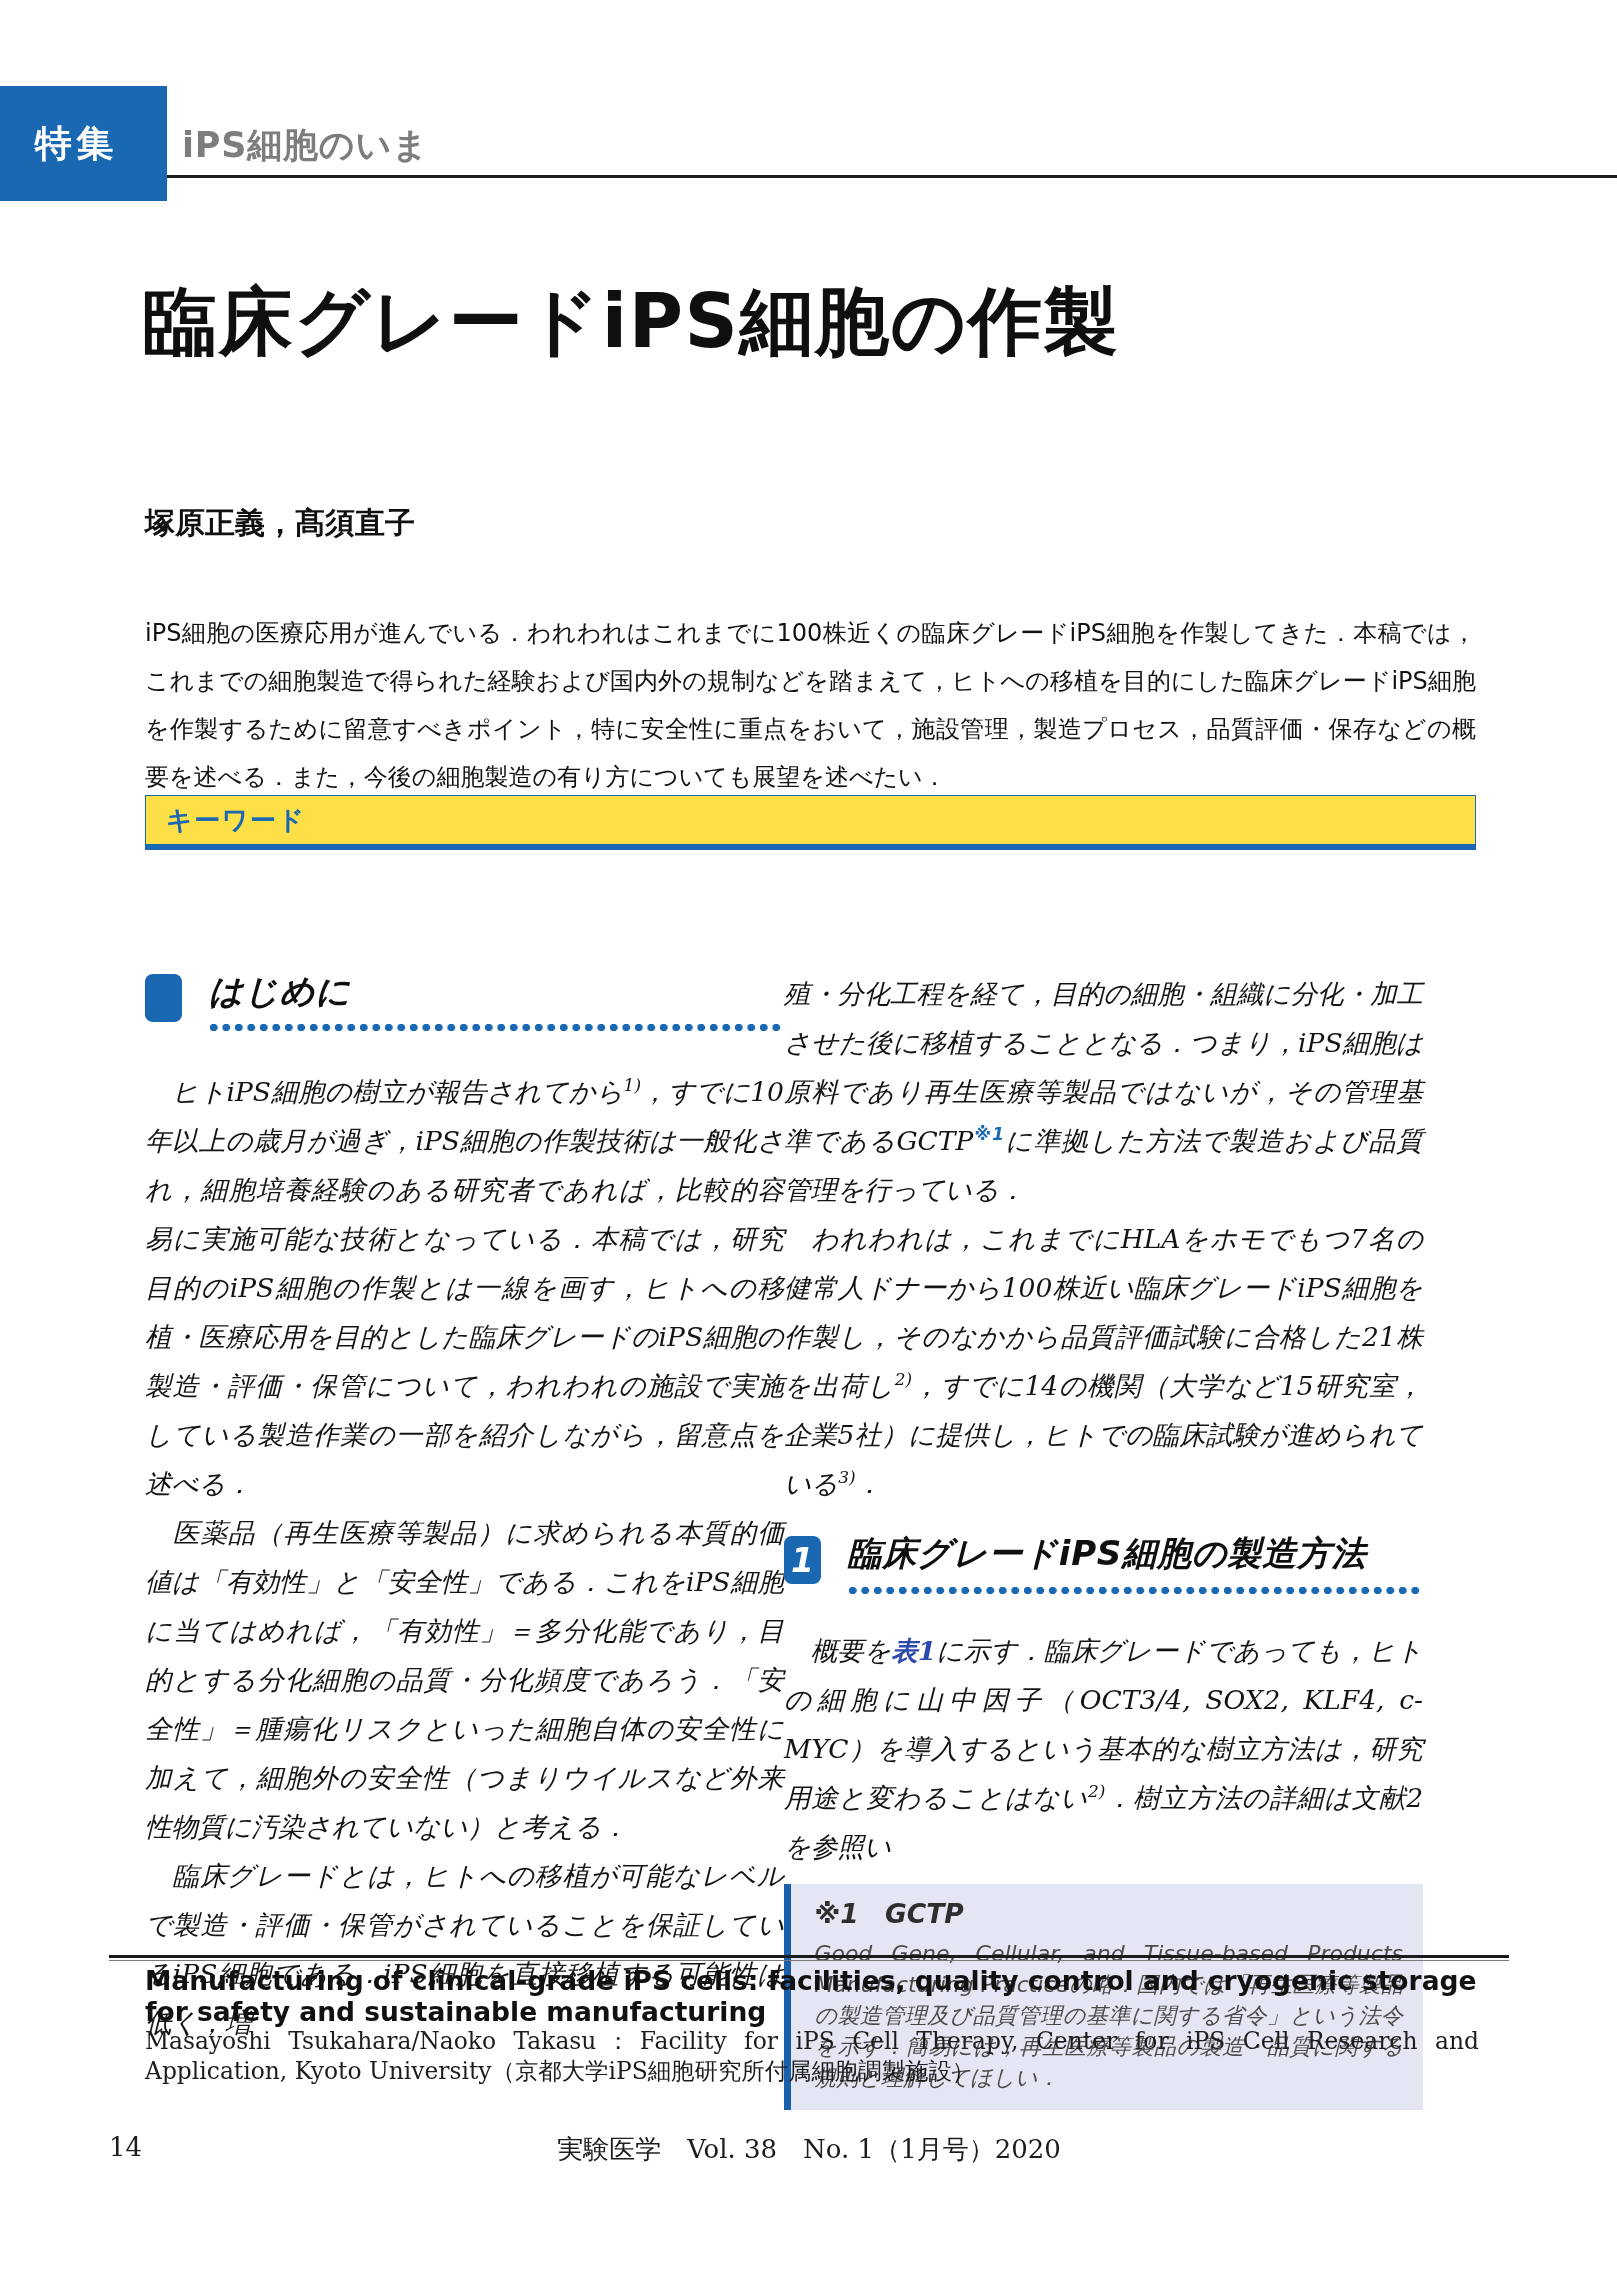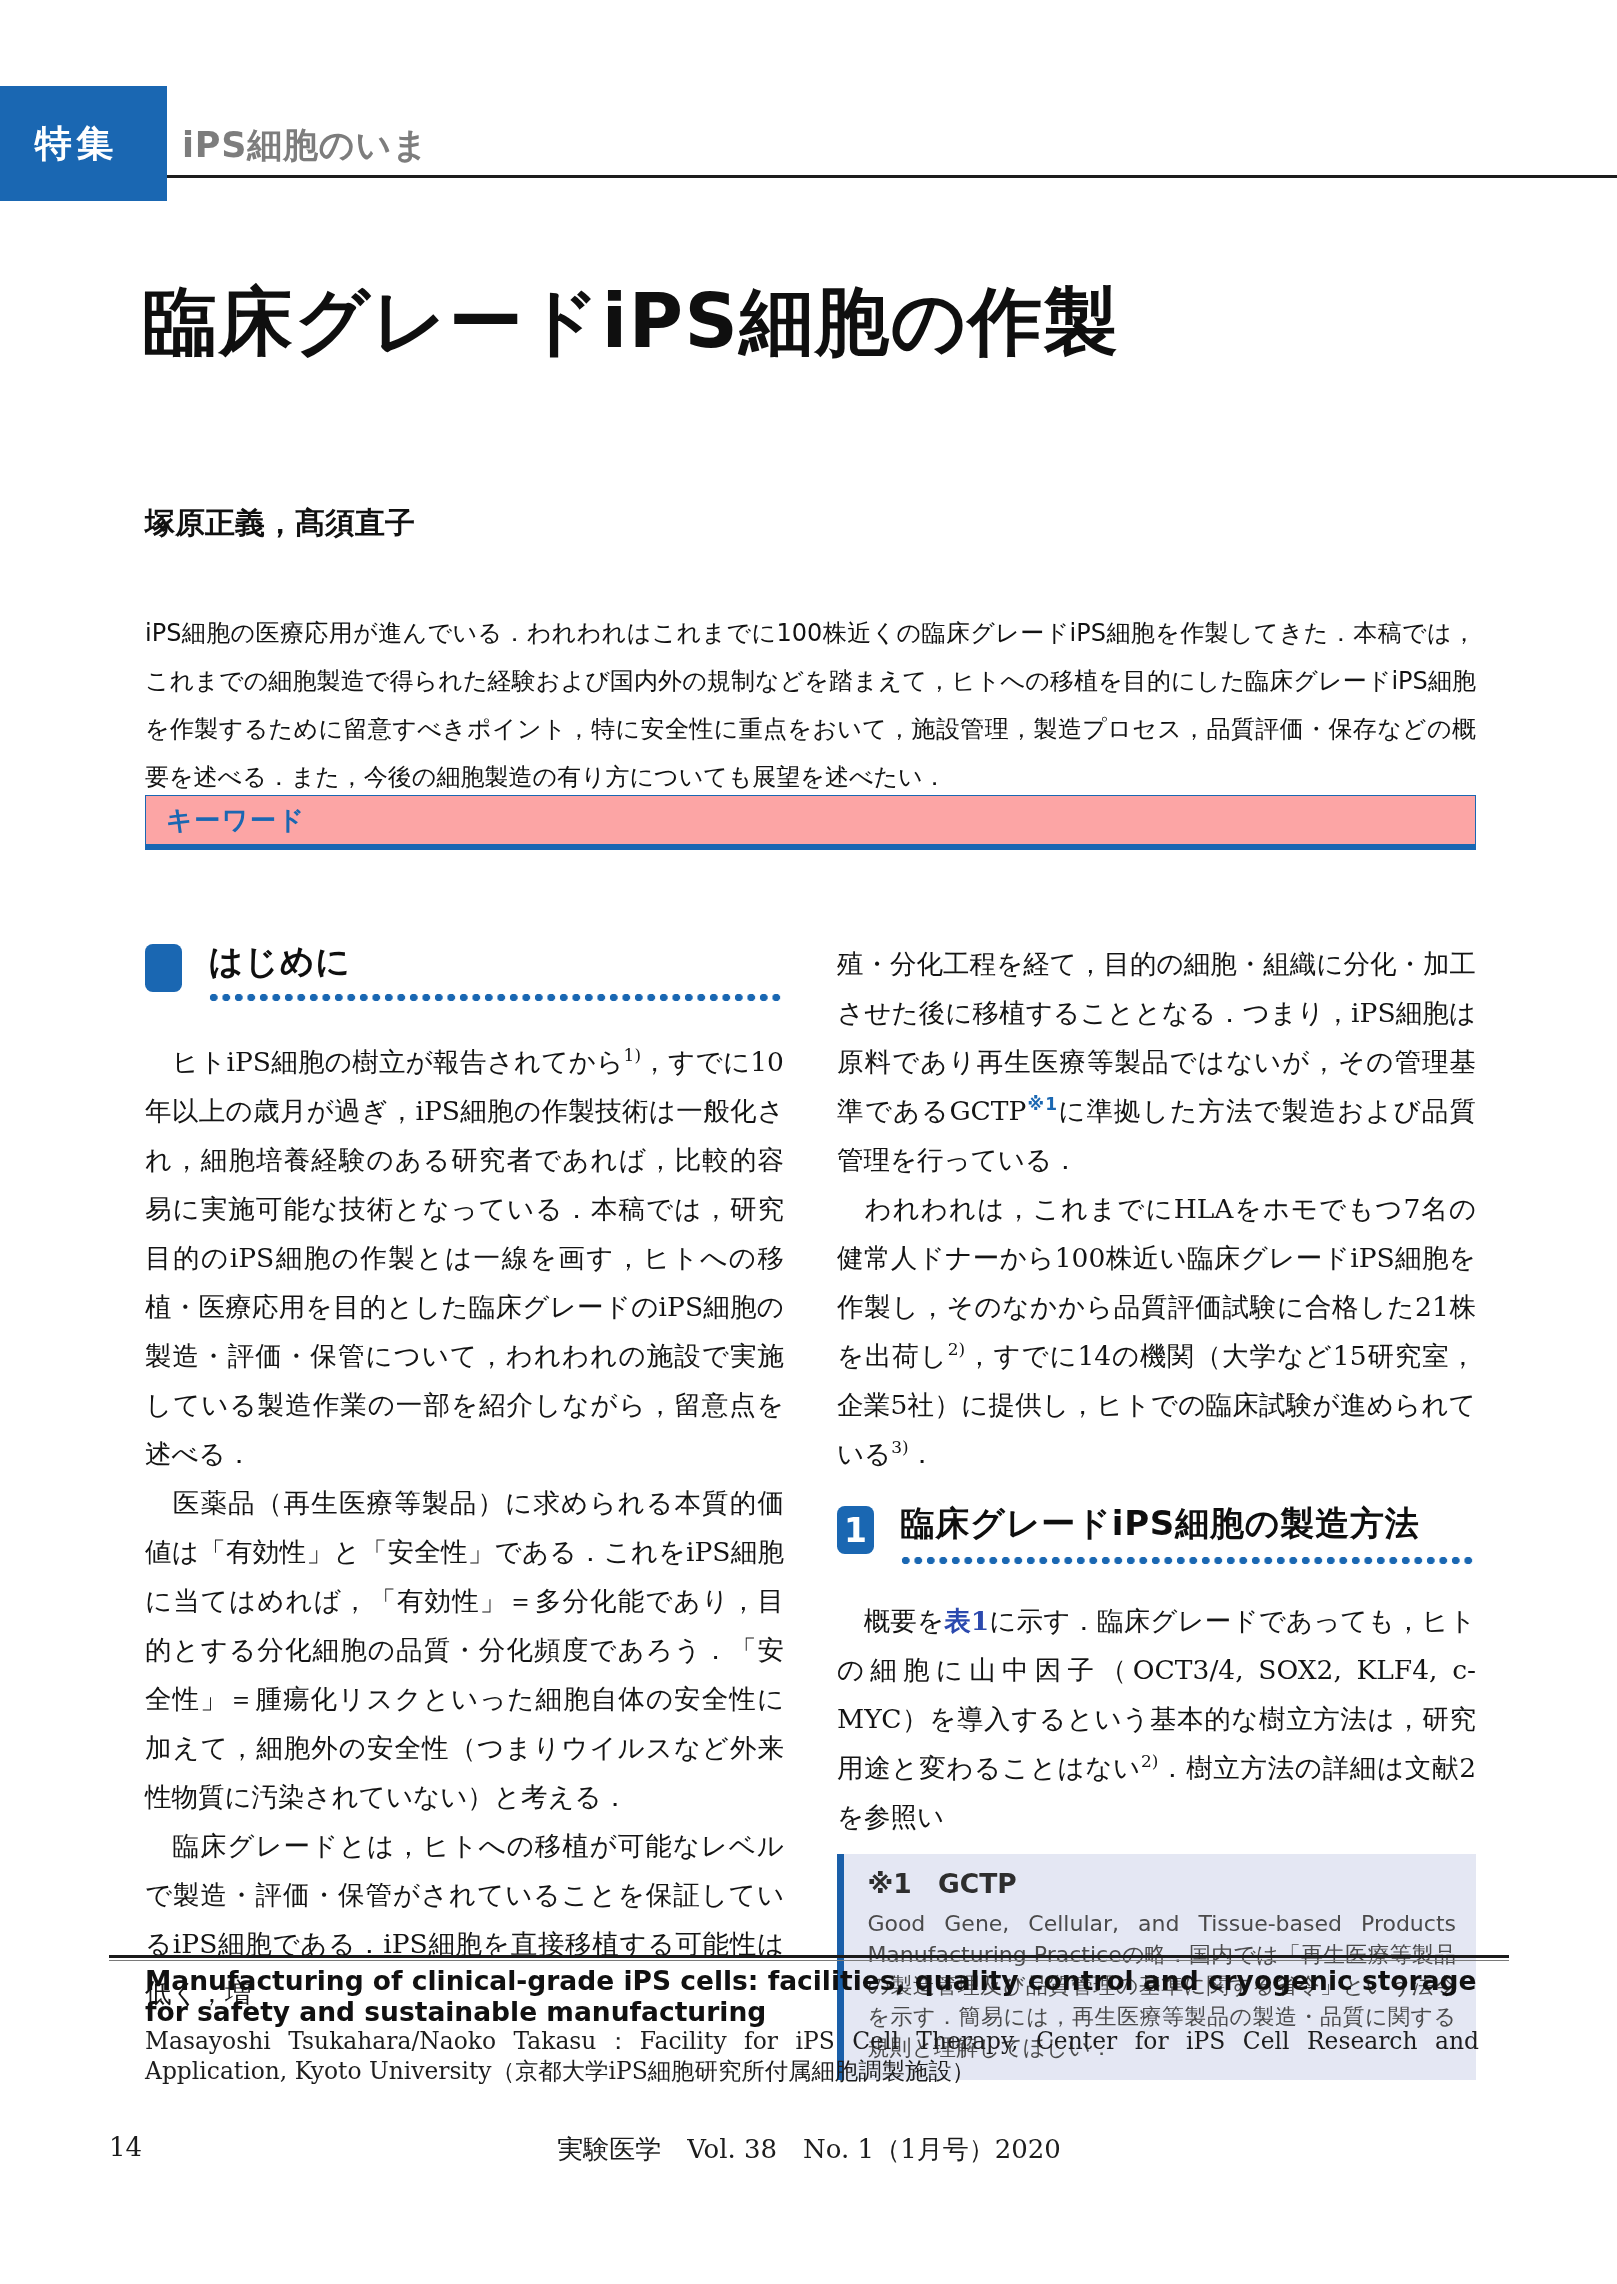--- a/index.html
+++ b/index.html
@@ -46,32 +46,32 @@
   .abstract {
     position:absolute; top:609px; left:145px; width:1331px; margin:0;
     font-family:"DejaVu Sans", sans-serif; font-size:24px; line-height:48px;
     text-align:justify; color:#121212;
   }
 
   
   .keywords-box {
     position:absolute; top:795px; left:145px; width:1331px; height:55px;
     border:1.6px solid #1a67b2; border-bottom:6.2px solid #1a67b2; box-sizing:border-box;
-    display:flex; align-items:center; background:#fca5a5;
+    display:flex; align-items:center; background:#fde047;
   }
   .kw-label {
     font-family:"DejaVu Sans", sans-serif; font-weight:bold; font-size:26px;
     color:#1a67b2; margin-left:20px; letter-spacing:1.6px; flex:none;
   }
   .kw-items { font-family:"DejaVu Sans", sans-serif; font-size:26px; color:#111; margin-left:72px; }
 
   
   .columns {
-    position:absolute; top:939px; left:145px; width:1331px;
-    display:flex; gap:53px;
+    position:absolute; top:969px; left:145px; width:1331px;
+    display:flex; font-style:italic;
   }
   .col { width:639px; flex:none; }
 
   .body-p {
     margin:0; font-size:26.5px; line-height:49px; text-align:justify; color:#141414;
     font-family:"DejaVu Serif", serif;
   }
   .ref { font-size:17px; vertical-align:super; line-height:0; letter-spacing:0; }
   .ref-blue { color:#1a67b2; font-family:"DejaVu Sans", sans-serif; font-weight:bold; }
   .tbl-link { color:#2b49ae; font-weight:bold; }

